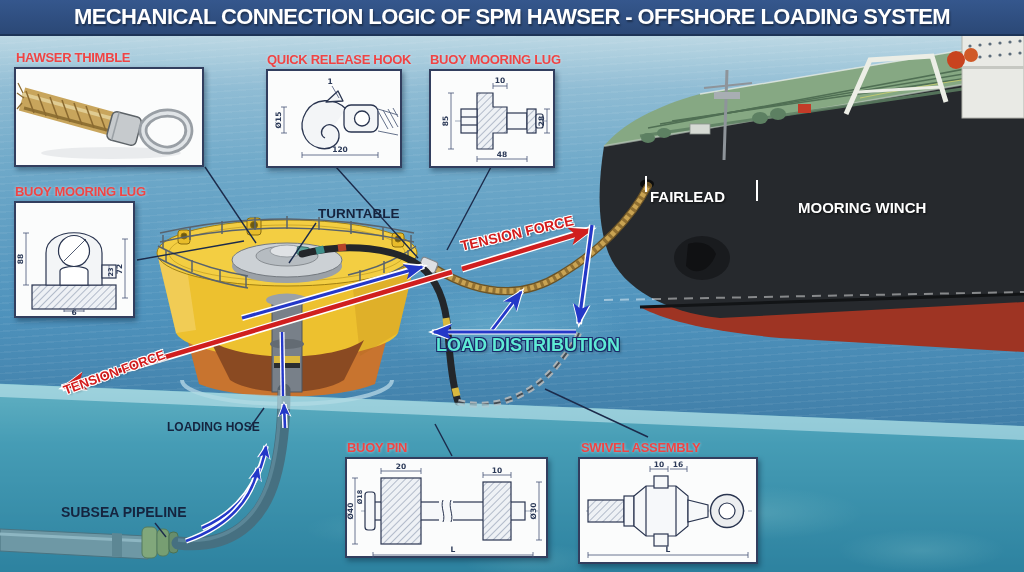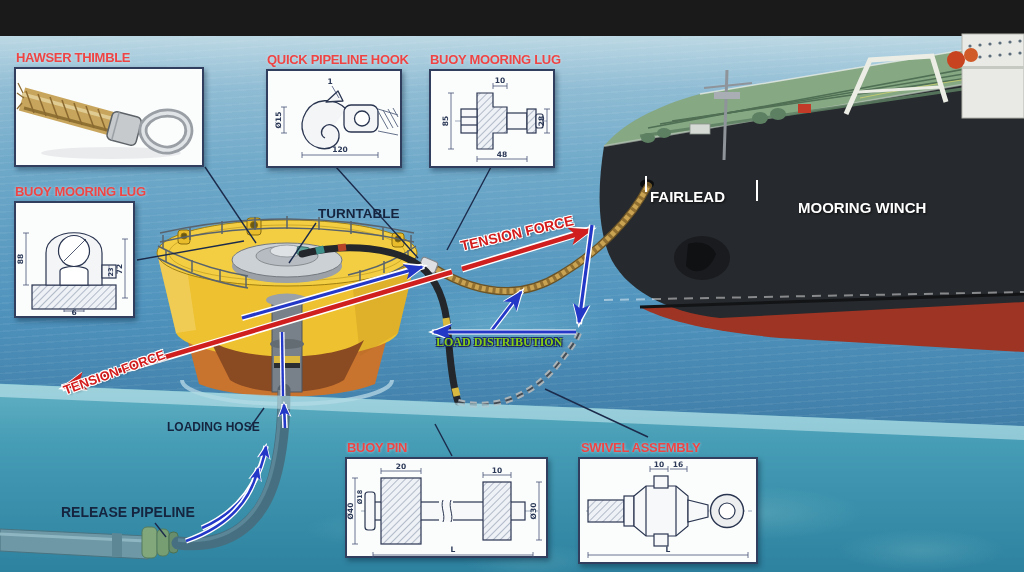--- a/index.html
+++ b/index.html
@@ -35,35 +35,38 @@
     box-shadow:2px 3px 5px rgba(5,25,45,.4);z-index:4;}
   .inset svg{display:block;}
   .ilabel{position:absolute;color:#ef4444;font-weight:bold;font-size:13px;letter-spacing:-0.3px;
     white-space:nowrap;z-index:4;text-shadow:0 0 3px rgba(215,235,245,.7);}
   .dim{font-size:7.5px;font-weight:bold;fill:#2c3a58;font-family:"DejaVu Sans",sans-serif;}
   .dim-sm{font-size:6.5px;}
   
   .dark-label{position:absolute;color:#15243f;font-weight:bold;font-size:13.5px;white-space:nowrap;z-index:5;}
   .white-label{position:absolute;color:#fff;font-weight:bold;font-size:15px;white-space:nowrap;z-index:5;
     text-shadow:1px 1px 2px rgba(0,0,0,.65);}
-  .outline-label{position:absolute;color:#84cc16;font-weight:bold;font-size:12px;white-space:nowrap;z-index:5;
-    text-shadow:-1px -1px 0 #1b2a6a,1px -1px 0 #1b2a6a,-1px 1px 0 #1b2a6a,1px 1px 0 #1b2a6a,2px 2px 3px rgba(0,0,0,.3);font-family:Liberation Serif, serif;}
+  .outline-label{position:absolute;color:#5eead4;font-weight:bold;font-size:18px;white-space:nowrap;z-index:5;
+    text-shadow:-1px -1px 0 #1b2a6a,1px -1px 0 #1b2a6a,-1px 1px 0 #1b2a6a,1px 1px 0 #1b2a6a,2px 2px 3px rgba(0,0,0,.3);}
   .force-label{position:absolute;color:#d41c1c;font-weight:bold;font-size:14px;white-space:nowrap;z-index:5;
     text-shadow:-1px -1px 0 #fff,1px -1px 0 #fff,-1px 1px 0 #fff,1px 1px 0 #fff,2px 2px 2px rgba(0,0,0,.25);}
 </style>
 </head>
 <body>
 
 <div class="stage">
 
   <div class="sea-above"></div>
   <div class="sea-waves"></div>
   <div class="sea-below"></div>
   <div class="caustics"></div>
 
+  <div class="titlebar">
+    <span>MECHANICAL CONNECTION LOGIC OF SPM HAWSER - OFFSHORE LOADING SYSTEM</span>
+  </div>
 
   <svg class="scene-svg" viewBox="0 0 1024 572">
     <defs>
       <marker id="mRedW" markerUnits="userSpaceOnUse" markerWidth="30" markerHeight="24" refX="24" refY="12" orient="auto">
           <path d="M0,2 L28,12 L0,22 L7,12 Z" fill="#ffffff"></path>
         </marker>
       <marker id="mRed" markerUnits="userSpaceOnUse" markerWidth="26" markerHeight="20" refX="22" refY="10" orient="auto">
           <path d="M0,1 L24,10 L0,19 L6,10 Z" fill="#d01f1f"></path>
         </marker>
       <marker id="mBlueW" markerUnits="userSpaceOnUse" markerWidth="26" markerHeight="22" refX="20" refY="11" orient="auto">
@@ -310,21 +313,21 @@
         <rect x="93" y="45" width="30" height="29" rx="5" fill="#c6cacd" stroke="#5d6368" stroke-width="1.5"></rect>
         <line x1="99" y1="45" x2="99" y2="74" stroke="#9aa0a5" stroke-width="1.5"></line>
       </g>
       <g>
         <path d="M128,56 C138,40 166,40 172,56 C177,72 159,85 144,80 C132,76 124,66 128,56 Z" stroke="#999fa5" stroke-width="9" fill="none"></path>
         <path d="M128,56 C138,40 166,40 172,56 C177,72 159,85 144,80 C132,76 124,66 128,56 Z" stroke="#e0e4e7" stroke-width="3.5" fill="none"></path>
       </g>
     </svg>
   </div>
 
-  <div class="ilabel" style="left:267px;top:52px;">QUICK PIPELINE HOOK</div>
+  <div class="ilabel" style="left:267px;top:52px;">QUICK RELEASE HOOK</div>
   <div class="inset" style="left:266px;top:69px;width:136px;height:99px;">
     <svg width="132" height="95" viewBox="0 0 132 95">
       <g stroke="#2a3550" stroke-width="1.3" fill="#f3f5f7" stroke-linejoin="round">
         <path d="M78,38 C66,26 46,27 38,41 C29,56 36,73 51,77 C63,80 72,73 71,63 C70,55 61,51 56,56 C52,60 53,65 57,67" fill="#f3f5f7"></path>
         <path d="M58,31 L70,20 L75,30 Z"></path>
         <rect x="76" y="34" width="34" height="27" rx="7"></rect>
         <circle cx="94" cy="47.5" r="7.5" fill="#fff"></circle>
       </g>
       <g stroke="#55627e" stroke-width="0.9" fill="none">
         <path d="M110,38 L130,44 M110,60 L130,64"></path>
@@ -503,18 +506,18 @@
       <text class="dim" x="79" y="7.5" text-anchor="middle">10</text>
       <text class="dim" x="98" y="7.5" text-anchor="middle">16</text>
       <text class="dim" x="88" y="93" text-anchor="middle">L</text>
     </svg>
   </div>
 
   <div class="dark-label" style="left:318px;top:206px;">TURNTABLE</div>
   <div class="white-label" style="left:650px;top:188px;">FAIRLEAD</div>
   <div class="white-label" style="left:798px;top:199px;">MOORING WINCH</div>
   <div class="dark-label" style="left:167px;top:420px;font-size:12px;">LOADING HOSE</div>
-  <div class="dark-label" style="left:61px;top:504px;font-size:14px;">RELEASE PIPELINE</div>
+  <div class="dark-label" style="left:61px;top:504px;font-size:14px;">SUBSEA PIPELINE</div>
   <div class="outline-label" style="left:436px;top:335px;">LOAD DISTRIBUTION</div>
   <div class="force-label" style="left:461px;top:238px;transform:rotate(-13deg);transform-origin:left center;">TENSION FORCE</div>
   <div class="force-label" style="left:64px;top:383px;font-size:13px;transform:rotate(-20deg);transform-origin:left center;">TENSION FORCE</div>
 
 </div>
 
 </body></html>

